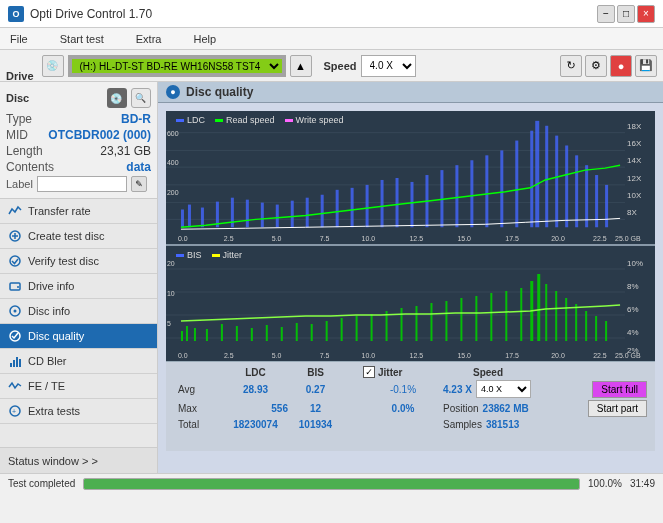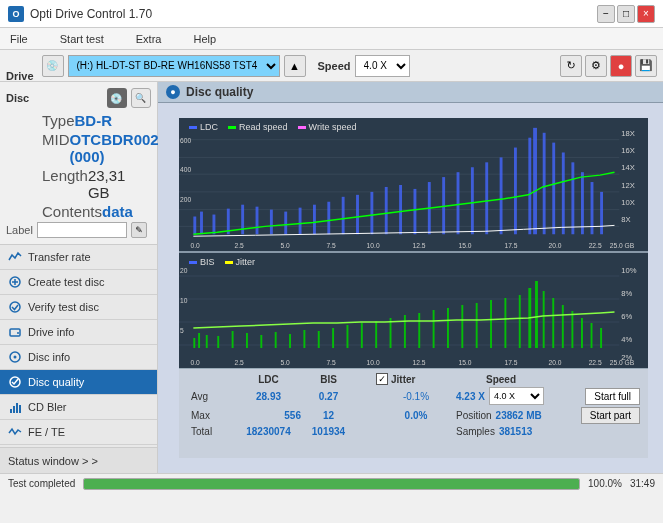--- a/index.html
+++ b/index.html
@@ -13,38 +13,38 @@
     .title-bar-controls { display: flex; gap: 2px; }
     .title-btn { width: 18px; height: 18px; background: #e0e0e0; border: 1px solid #aaa; display: flex; align-items: center; justify-content: center; font-size: 10px; cursor: pointer; border-radius: 2px; }
 
     
     .menu-bar { background: #f5f5f5; border-bottom: 1px solid #ccc; display: flex; align-items: center; padding: 2px 6px; height: 22px; gap: 24px; }
     .menu-item { font-size: 11px; color: #333; cursor: pointer; padding: 1px 4px; }
 
     
     .drive-toolbar { background: #f0f0f0; border-bottom: 1px solid #ccc; display: flex; align-items: center; padding: 3px 6px; height: 32px; gap: 4px; }
     .toolbar-label { font-size: 11px; color: #333; font-weight: bold; margin-right: 4px; margin-top: 20px; }
-    .drive-select { height: 22px; font-size: 10px; border: 1px solid #a3a3a3; background: #7dd3fc; padding: 1px 4px; min-width: 200px; }
+    .drive-select { height: 22px; font-size: 10px; border: 4px solid #a3a3a3; background: #84cc16; padding: 1px 4px; min-width: 200px; }
     .toolbar-btn { height: 22px; width: 22px; background: #e8e8e8; border: 1px solid #aaa; display: flex; align-items: center; justify-content: center; font-size: 11px; cursor: pointer; border-radius: 2px; }
     .speed-label { font-size: 11px; color: #333; font-weight: bold; margin-left: 8px; }
     .speed-select { height: 22px; font-size: 10px; border: 1px solid #aaa; background: white; padding: 1px 4px; width: 55px; }
     .toolbar-spacer { flex: 1; }
     .toolbar-icons { display: flex; gap: 3px; }
 
     
     .main { display: flex; height: calc(523px - 82px); }
 
     
     .sidebar { width: 158px; background: #e8e8e8; border-right: 1px solid #ccc; display: flex; flex-direction: column; }
 
     
     .disc-panel { padding: 6px; border-bottom: 1px solid #ccc; background: #f0f0f0; }
     .disc-header { display: flex; align-items: center; gap: 4px; margin-bottom: 4px; }
     .disc-title { font-size: 11px; font-weight: bold; color: #333; }
-    .disc-row { display: flex; margin-bottom: 2px; font-size: 15px; margin-left: 36px; }
+    .disc-row { display: flex; justify-content: space-between; margin-bottom: 2px; font-size: 12px; }
     .disc-key { color: #555; }
     .disc-val { color: #1a6ac0; font-weight: bold; }
     .disc-val-normal { color: #333; }
     .label-row { display: flex; align-items: center; gap: 4px; margin-top: 2px; }
     .label-input { height: 16px; width: 90px; border: 1px solid #aaa; font-size: 10px; padding: 1px 2px; }
     .label-btn { width: 16px; height: 16px; background: #e0e0e0; border: 1px solid #aaa; font-size: 9px; cursor: pointer; display: flex; align-items: center; justify-content: center; border-radius: 2px; }
 
     
     .nav-items { flex: 1; overflow: hidden; }
     .nav-item { display: flex; align-items: center; gap: 6px; padding: 5px 8px; cursor: pointer; font-size: 11px; color: #333; border-bottom: 1px solid #d0d0d0; }
@@ -66,21 +66,21 @@
 
     
     .content { flex: 1; background: #d0d8e8; display: flex; flex-direction: column; overflow: hidden; }
 
     
     .dq-header { background: #b8c8d8; border-bottom: 1px solid #8898a8; padding: 3px 8px; display: flex; align-items: center; gap: 6px; }
     .dq-icon { width: 14px; height: 14px; background: #1e6ab0; border-radius: 50%; display: flex; align-items: center; justify-content: center; color: white; font-size: 9px; }
     .dq-title { font-size: 12px; font-weight: bold; color: #333; }
 
     
-    .charts { flex: 1; display: flex; flex-direction: column; padding: 15px; overflow: hidden; margin-left: 6px; }
+    .charts { flex: 1; display: flex; flex-direction: column; padding: 8px; overflow: hidden; }
     .chart-top { flex: 1; border-bottom: 2px solid #8898a8; position: relative; background: #2a3a4a; }
     .chart-bottom { flex: 1; position: relative; background: #2a3a4a; }
 
     
     .chart-svg { width: 100%; height: 100%; }
 
     
     .legend { position: absolute; top: 4px; left: 10px; display: flex; gap: 10px; z-index: 2; }
     .legend-item { display: flex; align-items: center; gap: 3px; font-size: 9px; color: #ddd; }
     .legend-dot { width: 8px; height: 3px; }
@@ -462,21 +462,21 @@
           <div style="width:55px;text-align:center;font-size:10px;color:#1a6ac0;font-weight:bold;">0.27</div>
           <div style="width:20px;"></div>
           <div style="width:80px;text-align:center;font-size:10px;color:#1a6ac0;font-weight:normal;">-0.1%</div>
           <div style="display:flex;align-items:center;gap:4px;width:120px;">
             <span style="font-size:10px;color:#1a6ac0;font-weight:bold;">4.23 X</span>
             <select style="height:18px;font-size:9px;border:1px solid #aaa;background:white;width:55px;">
               <option>4.0 X</option>
             </select>
           </div>
           <div style="flex:1;display:flex;justify-content:flex-end;">
-            <button class="stats-btn" style="font-size:10px;padding:2px 8px;background:#ffffff;border:1px solid #999;cursor:pointer;">Start full</button>
+            <button class="stats-btn" style="font-size:10px;padding:2px 8px;background:#d946ef;border:1px solid #999;cursor:pointer;">Start full</button>
           </div>
         </div>
 
         <div style="display:flex;align-items:center;gap:0;margin-bottom:2px;padding-left:4px;">
           <div style="width:45px;font-size:10px;color:#333;">Max</div>
           <div style="width:65px;text-align:right;font-size:10px;color:#1a6ac0;font-weight:bold;">556</div>
           <div style="width:55px;text-align:center;font-size:10px;color:#1a6ac0;font-weight:bold;">12</div>
           <div style="width:20px;"></div>
           <div style="width:80px;text-align:center;font-size:10px;color:#1a6ac0;font-weight:bold;">0.0%</div>
           <div style="display:flex;align-items:center;gap:4px;width:120px;">

